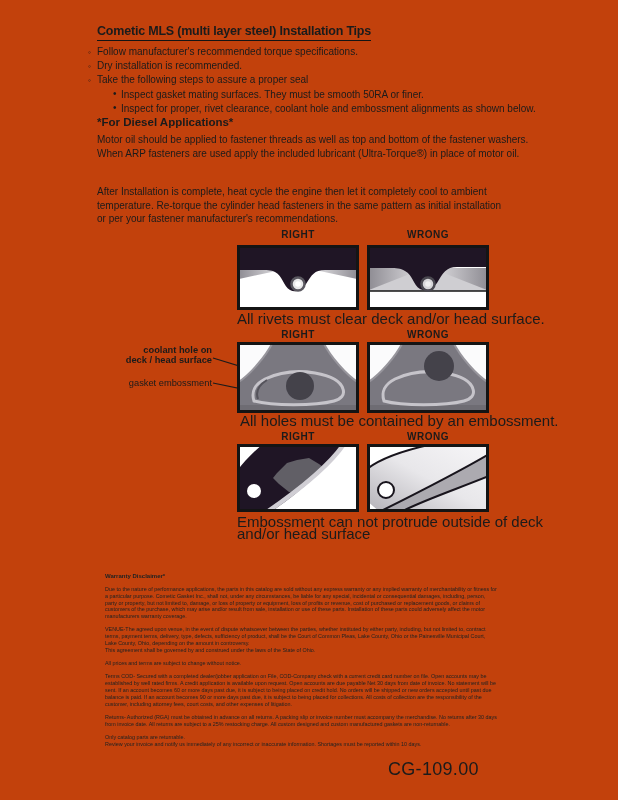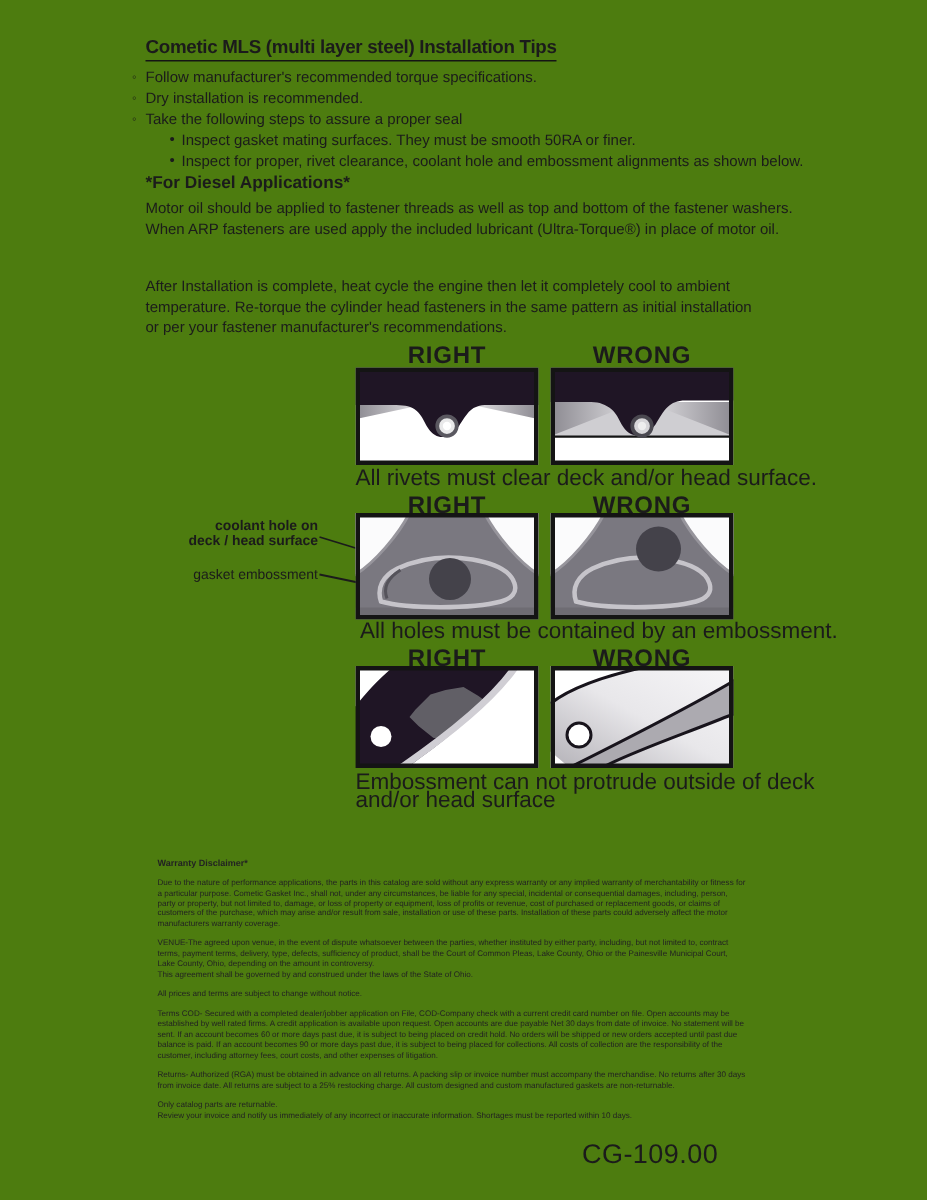--- a/index.html
+++ b/index.html
@@ -1,35 +1,35 @@
 <!DOCTYPE html>
 <html><head>
 <meta charset="utf-8">
 <style>
   html,body{margin:0;padding:0;background:#fff;}
   .page{
-    position:relative;width:618px;height:800px;background:#4d7c0f;
+    position:relative;width:618px;height:800px;background:#c2410c;
     font-family:"Liberation Sans","DejaVu Sans",sans-serif;color:#1b1b1b;overflow:hidden;
   }
   .abs{position:absolute;}
   .title{
     left:97px;top:24px;font-size:12.5px;font-weight:bold;letter-spacing:-0.2px;
     border-bottom:1.5px solid #141414;padding-bottom:2px;white-space:nowrap;
   }
   .bullets{left:88px;top:45px;width:440px;font-size:10px;line-height:13.6px;}
   .bullet-row{white-space:nowrap;}
   .marker{display:inline-block;width:9px;font-size:8.5px;vertical-align:0.5px;}
   .sub{padding-left:25px;}
   .sub .marker{width:8px;font-size:10px;}
   .diesel-heading{left:97px;top:116px;font-size:11.5px;font-weight:bold;}
   .para{left:97px;width:470px;font-size:10px;line-height:13.6px;white-space:pre-line;}
   .p1{top:133px;}
   .p2{top:185px;}
   .note{top:211px;}
-  .diag-label{width:122px;text-align:center;font-size:16px;font-weight:bold;letter-spacing:0.5px;}
+  .diag-label{width:122px;text-align:center;font-size:10px;font-weight:bold;letter-spacing:0.5px;}
   .caption{font-size:15px;line-height:11.5px;white-space:pre-line;}
   .ann{width:102px;text-align:right;font-size:9.3px;line-height:10.4px;white-space:pre-line;}
   .disclaimer{left:105px;top:573px;width:392px;font-size:5.4px;line-height:6.85px;color:#222;}
   .disclaimer h4{font-size:6px;margin:0 0 6px 0;}
   .disclaimer p{margin:0 0 6.4px 0;white-space:pre-line;}
   .code{font-size:18px;letter-spacing:0.3px;color:#1b1b1b;}
   svg{display:block;}
 </style>
 </head>
 <body>

